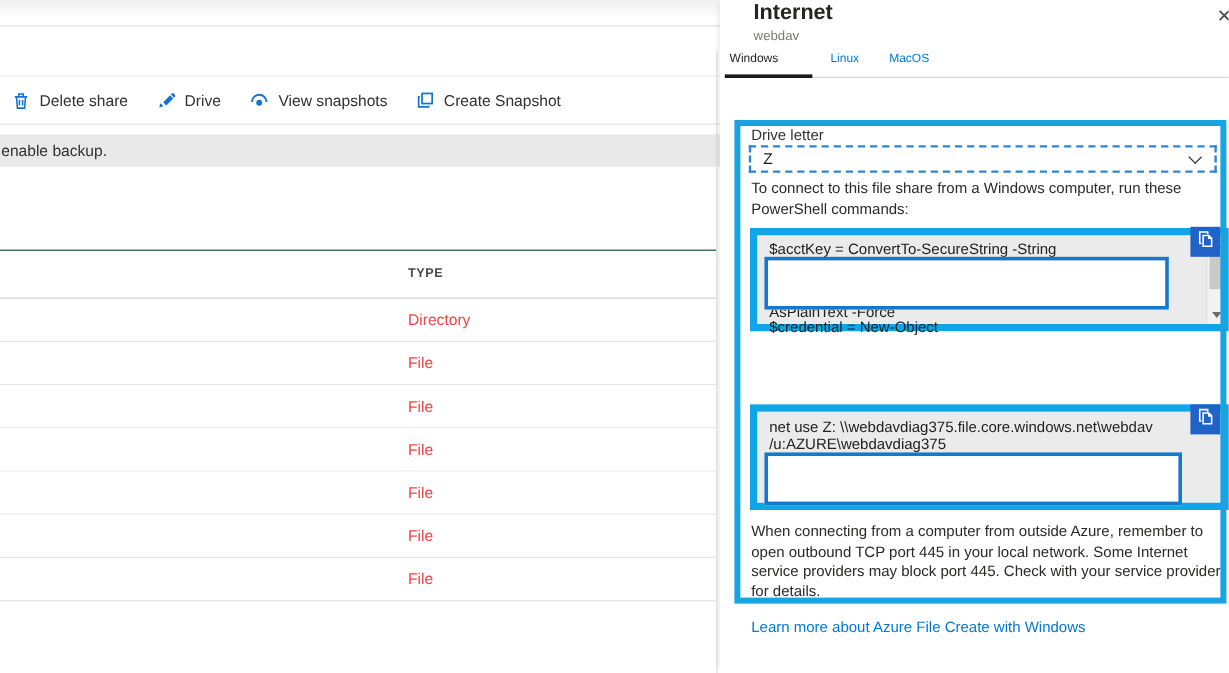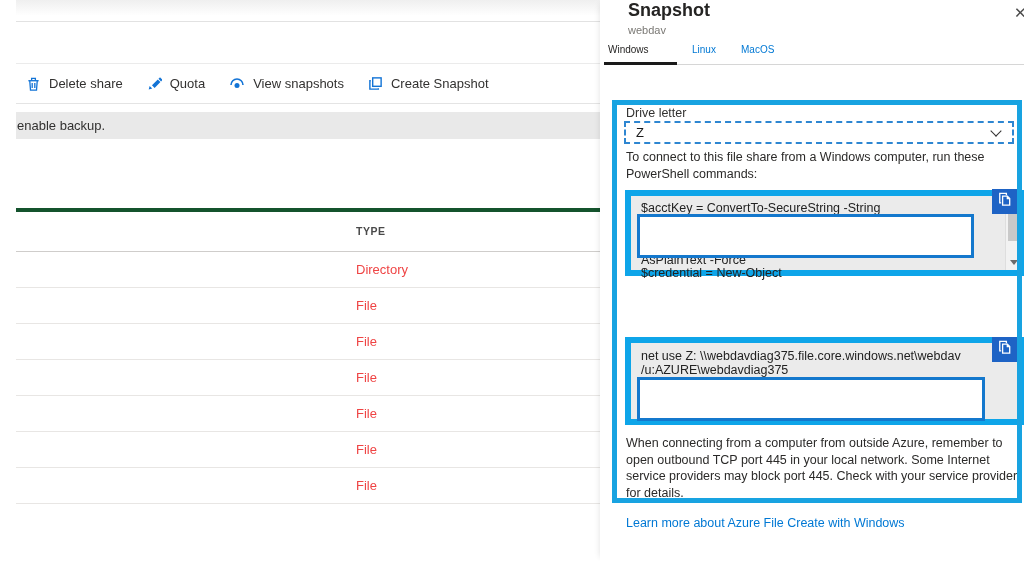--- a/index.html
+++ b/index.html
@@ -1,32 +1,32 @@
 <!DOCTYPE html>
 <html><head>
 <meta charset="utf-8">
 <style>
   * { margin:0; padding:0; box-sizing:border-box; }
   html,body { background:#fff; }
   body { font-family:"Liberation Sans","DejaVu Sans",sans-serif; color:#323130; }
   #screen { position:relative; width:1024px; height:561px; overflow:hidden; background:#fff; }
 
   
-  #left-pane { position:absolute; left:16px; top:0; width:600px; height:561px; background:#fff; }
+  #left-pane { position:absolute; left:0; top:0; width:600px; height:561px; background:#fff; }
   .top-strip { position:absolute; left:0; top:0; width:600px; height:22px;
                background:linear-gradient(#efefef,#ffffff 75%); border-bottom:1px solid #e2e2e2; }
   .toolbar { position:absolute; left:0; top:63px; width:600px; height:41px;
              border-top:1px solid #ebebeb; border-bottom:1px solid #e4e4e4;
              display:flex; align-items:center; padding-left:10px; gap:24px; }
   .tb-item { display:flex; align-items:center; gap:8px; font-size:13px; color:#323130; cursor:pointer; white-space:nowrap; }
   .tb-item svg { display:block; }
   .banner { position:absolute; left:0; top:112px; width:600px; height:27px; background:#e9e9e9;
             font-size:13px; color:#323130; display:flex; align-items:center; padding-left:1px; }
   .list-right-border { position:absolute; left:597px; top:42px; width:1px; height:519px; background:#dcdcdc; }
-  .table { position:absolute; left:0; top:208px; width:597px; border-top:4px solid #14532d; }
+  .table { position:absolute; left:0; top:208px; width:597px; border-top:1px solid #14532d; }
   .thead { height:40px; border-bottom:1px solid #cfcdcb; position:relative; }
   .thead .col-type { position:absolute; left:340px; top:13px; font-size:10.5px; font-weight:700;
                      letter-spacing:.5px; color:#4a4a4a; }
   .trow { height:36px; border-bottom:1px solid #e8e6e4; position:relative; background:#fff; }
   .trow .cell-type { position:absolute; left:340px; top:10px; font-size:13px; color:#ef4444; }
 
   
   #panel { position:absolute; left:600px; top:0; width:424px; height:561px; background:#fff;
            box-shadow:-4px 0 6px -4px rgba(0,0,0,.12); }
   .panel-title { position:absolute; left:28px; top:0; font-size:18px; font-weight:600; color:#252423; }
@@ -98,21 +98,21 @@
             </svg>
         </span>
         <span>Delete share</span>
       </div>
       <div class="tb-item">
         <span>
           <svg width="15" height="15" viewBox="0 0 16 16">
               <path fill="#1374d6" d="M1.8 14.4l1-3.8 2.8 2.8-3.8 1zM5.3 9.9l6.2-6.2 2.8 2.8-6.2 6.2-2.8-2.8zM12.2 3l1-1c.4-.4 1-.4 1.4 0l1.4 1.4c.4.4.4 1 0 1.4l-1 1L12.2 3z"></path>
             </svg>
         </span>
-        <span>Quota</span>
+        <span>Drive</span>
       </div>
       <div class="tb-item">
         <span>
           <svg width="16" height="14" viewBox="0 0 16 14">
               <path d="M2 8a6 6 0 0 1 12 0" fill="none" stroke="#1374d6" stroke-width="1.6"></path>
               <circle cx="8" cy="8.6" r="2.5" fill="#1374d6"></circle>
             </svg>
         </span>
         <span>View snapshots</span>
       </div>
@@ -156,21 +156,21 @@
           <span class="cell-type">File</span>
         </div>
       <div class="trow">
           <span class="cell-type">File</span>
         </div>
     </div>
     <div class="list-right-border"></div>
   </div>
 
   <div id="panel">
-    <div class="panel-title">Snapshot</div>
+    <div class="panel-title">Internet</div>
     <div class="panel-subtitle">webdav</div>
     <div class="panel-close">✕</div>
 
     <div class="tab active" style="left:8px;">Windows</div>
     <div class="tab inactive" style="left:92px;">Linux</div>
     <div class="tab inactive" style="left:141px;">MacOS</div>
     <div class="tabs-baseline"></div>
     <div class="tab-underline"></div>
 
     <div class="drive-label">Drive letter</div>

